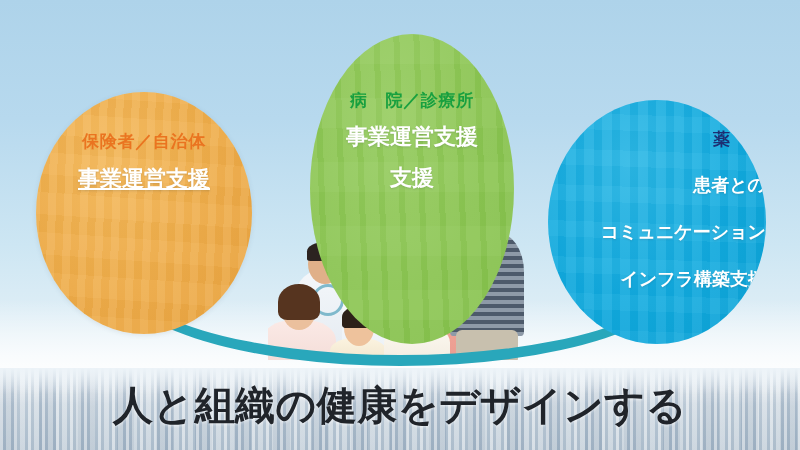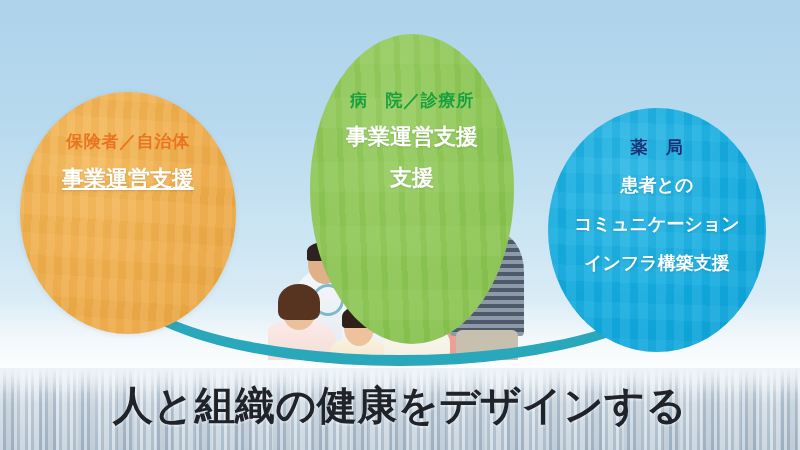--- a/index.html
+++ b/index.html
@@ -66,42 +66,43 @@
   
   .bub{
     position:absolute;border-radius:50%;overflow:hidden;
     display:flex;flex-direction:column;align-items:center;justify-content:flex-start;
     text-align:center;
   }
   .bub .tex{position:absolute;inset:0;opacity:.16;}
   .bub .inner{position:relative;z-index:2;width:100%;}
 
   #bub-orange{
-    left:20px;top:92px;width:216px;height:242px;
+    left:36px;top:92px;width:216px;height:242px;
     background:radial-gradient(ellipse at 35% 28%,#f4b95c 0%,#efad4b 55%,#eaa441 100%);
     box-shadow:0 1px 5px rgba(70,90,110,.12);
   }
   #bub-orange .tex{
     background:
       repeating-linear-gradient(92deg,rgba(255,255,255,.45) 0 8px,rgba(190,130,40,.30) 8px 16px),
       repeating-linear-gradient(4deg,rgba(255,255,255,.30) 0 22px,rgba(160,110,30,.25) 22px 40px);
   }
   #bub-green{
     left:310px;top:34px;width:204px;height:310px;
     background:radial-gradient(ellipse at 40% 26%,#97cd61 0%,#8cc653 55%,#85c14c 100%);
   }
   #bub-green .tex{
     background:
       repeating-linear-gradient(88deg,rgba(255,255,255,.40) 0 14px,rgba(90,140,40,.28) 14px 20px),
       repeating-linear-gradient(180deg,rgba(255,255,255,.25) 0 30px,rgba(80,130,35,.18) 30px 64px);
   }
   #bub-blue{
     left=0;
-    left:548px;top:108px;width:218px;height:244px;
+    left:548px;top:100px;width:218px;height:244px;
     background:radial-gradient(ellipse at 38% 26%,#2bb8e6 0%,#11abdf 55%,#0ba2d6 100%);
+    text-align:right;
   }
   #bub-blue .tex{
     background:
       repeating-linear-gradient(90deg,rgba(255,255,255,.45) 0 10px,rgba(20,110,150,.28) 10px 18px),
       repeating-linear-gradient(2deg,rgba(255,255,255,.35) 0 16px,rgba(15,95,140,.22) 16px 36px);
   }
 
   .hdr{
     font-weight:700;letter-spacing:.04em;white-space:pre;
     line-height:1.1;
@@ -114,21 +115,21 @@
   #bub-orange .inner{padding-top:40px;}
   #bub-orange .hdr{color:#ea7420;font-size:17px;}
   #bub-orange .bdy{font-size:22px;margin-top:14px;text-decoration:underline;}
 
   #bub-green .inner{padding-top:57px;}
   #bub-green .hdr{color:#18a03f;font-size:17px;}
   #bub-green .bdy{font-size:22px;margin-top:13px;}
 
   #bub-blue .inner{padding-top:30px;}
   #bub-blue .hdr{color:#1d2f72;font-size:17px;}
-  #bub-blue .bdy{font-size:18px;margin-top:16px;}
+  #bub-blue .bdy{font-size:18px;margin-top:24px;}
 
   
   .tagline{
     position:absolute;left:0;top:383px;width:800px;
     text-align:center;font-size:40px;font-weight:700;color:#20242a;
     letter-spacing:.01em;line-height:1.1;
     text-shadow:0 1px 3px rgba(255,255,255,.65);
   }
 </style>
 </head>

